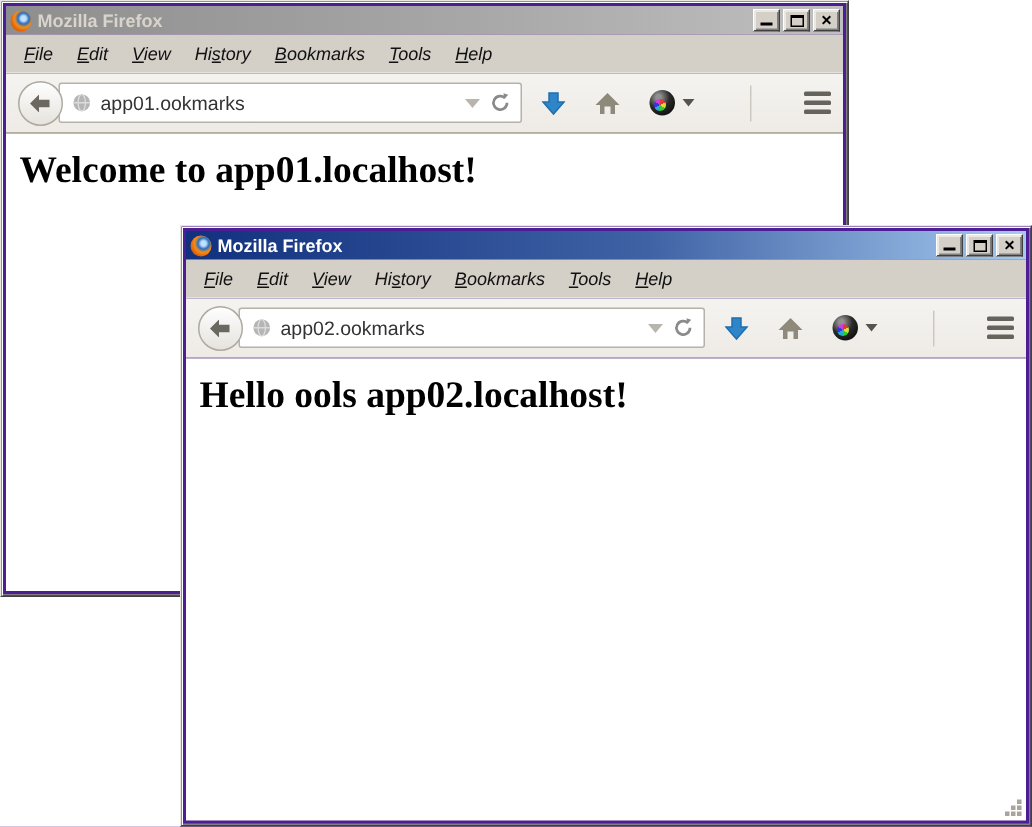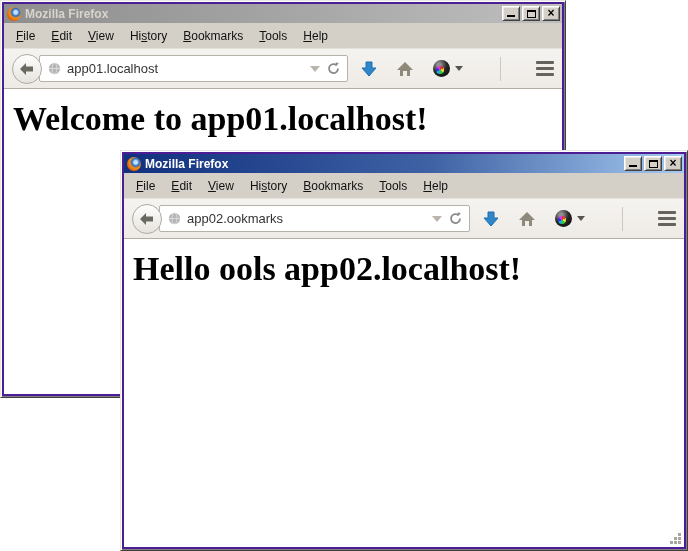--- a/index.html
+++ b/index.html
@@ -24,21 +24,21 @@
   .ctl { width:18px; height:15px; background:#d4d0c8; border:1px solid;
          border-color:#ffffff #404040 #404040 #ffffff;
          box-shadow: inset 1px 1px 0 #ece9e4, inset -1px -1px 0 #808080;
          display:flex; align-items:flex-end; justify-content:center; padding:2px; cursor:default; }
   .glyph-min { width:8px; height:2px; background:#000; margin-bottom:1px; }
   .glyph-max { width:9px; height:8px; border:1px solid #000; border-top-width:2px; margin-bottom:0; align-self:center; }
   .glyph-close { align-self:center; font-weight:bold; font-size:12px; line-height:9px; color:#000; }
 
   .menubar { height:25px; flex:0 0 25px; display:flex; align-items:center;
              background:#d4d0c8; padding-left:4px; font-size:12px; color:#111; }
-  .menu-item { padding:3px 8px; white-space:nowrap; }
+  .menu-item { padding:3px 8px; white-space:nowrap;font-style:italic; }
   .menu-item u { text-decoration:underline; }
 
   .navbar { height:41px; flex:0 0 41px; background:linear-gradient(#f5f3f0,#eeebe6);
             border-top:1px solid #e5e2dc; border-bottom:1px solid #b4aea2;
             display:flex; align-items:center; padding:0 8px; }
   .back-btn { width:30px; height:30px; border-radius:50%; flex:0 0 30px;
               background:linear-gradient(#fefefe,#e6e3dd); border:1px solid #aeaaa0;
               display:flex; align-items:center; justify-content:center; z-index:1; }
   .urlbar { width:350px; height:27px; margin-left:-3px; background:#ffffff;
             border:1px solid #b6b2a9; border-radius:2px; display:flex;
@@ -55,21 +55,21 @@
                  background: conic-gradient(#e33 0 17%, #ee3 17% 34%, #3d3 34% 50%, #2bd 50% 67%, #33e 67% 84%, #d3e 84% 100%);
                  opacity:.9; }
   .caret-down { width:0; height:0; border-left:4px solid transparent; border-right:4px solid transparent;
                 border-top:5px solid #57544e; }
   .nav-sep { width:1px; height:24px; background:#cdc8bf; margin:0 16px 0 18px; }
   .hamburger { display:flex; flex-direction:column; gap:3px; }
   .hamburger span { width:18px; height:3px; background:#66635c; border-radius:1px; }
 
   .content { flex:1; background:#ffffff; position:relative; overflow:hidden; }
   .content h1 { font-family:"Liberation Serif", serif; font-weight:bold;
-                font-size:34px; color:#000; margin:11px 0 0 9px; white-space:nowrap; }
+                font-size:25px; color:#000; margin:11px 0 0 9px; white-space:nowrap; }
   .resize-grip { position:absolute; right:2px; bottom:2px; }
 </style>
 </head>
 <body>
 
 <div class="window" id="win1">
   <div class="titlebar inactive">
     <span class="fx-logo"></span>
     <span class="title-text">Mozilla Firefox</span>
     <span class="win-controls">
@@ -98,21 +98,21 @@
       <svg width="14" height="12" viewBox="0 0 14 12">
           <polygon points="0,6 6,0 6,3.5 13,3.5 13,8.5 6,8.5 6,12" fill="#6b6861"></polygon>
         </svg>
     </span>
     <span class="urlbar">
       <svg width="13" height="13" viewBox="0 0 14 14">
           <circle cx="7" cy="7" r="6" fill="#b5b5b5"></circle>
           <ellipse cx="7" cy="7" rx="2.6" ry="6" fill="none" stroke="#dcdcdc" stroke-width="1"></ellipse>
           <line x1="1" y1="7" x2="13" y2="7" stroke="#dcdcdc" stroke-width="1"></line>
         </svg>
-      <span class="url-text">app01.localhost</span>
+      <span class="url-text">app01.ookmarks</span>
       <span class="dropmarker"></span>
       <svg width="15" height="15" viewBox="0 0 15 15">
           <path d="M12 7.5 a4.5 4.5 0 1 1 -1.4 -3.2" fill="none" stroke="#8a8a8a" stroke-width="1.8"></path>
           <polygon points="9.6,1.2 12.8,2.2 10.3,5.0" fill="#8a8a8a"></polygon>
         </svg>
     </span>
     <span class="nav-icons">
       <svg width="16" height="16" viewBox="0 0 16 16">
           <polygon points="5,1 11,1 11,7 15,7 8,15 1,7 5,7" fill="#2e86c8" stroke="#1f6fae" stroke-width="1"></polygon>
         </svg>

